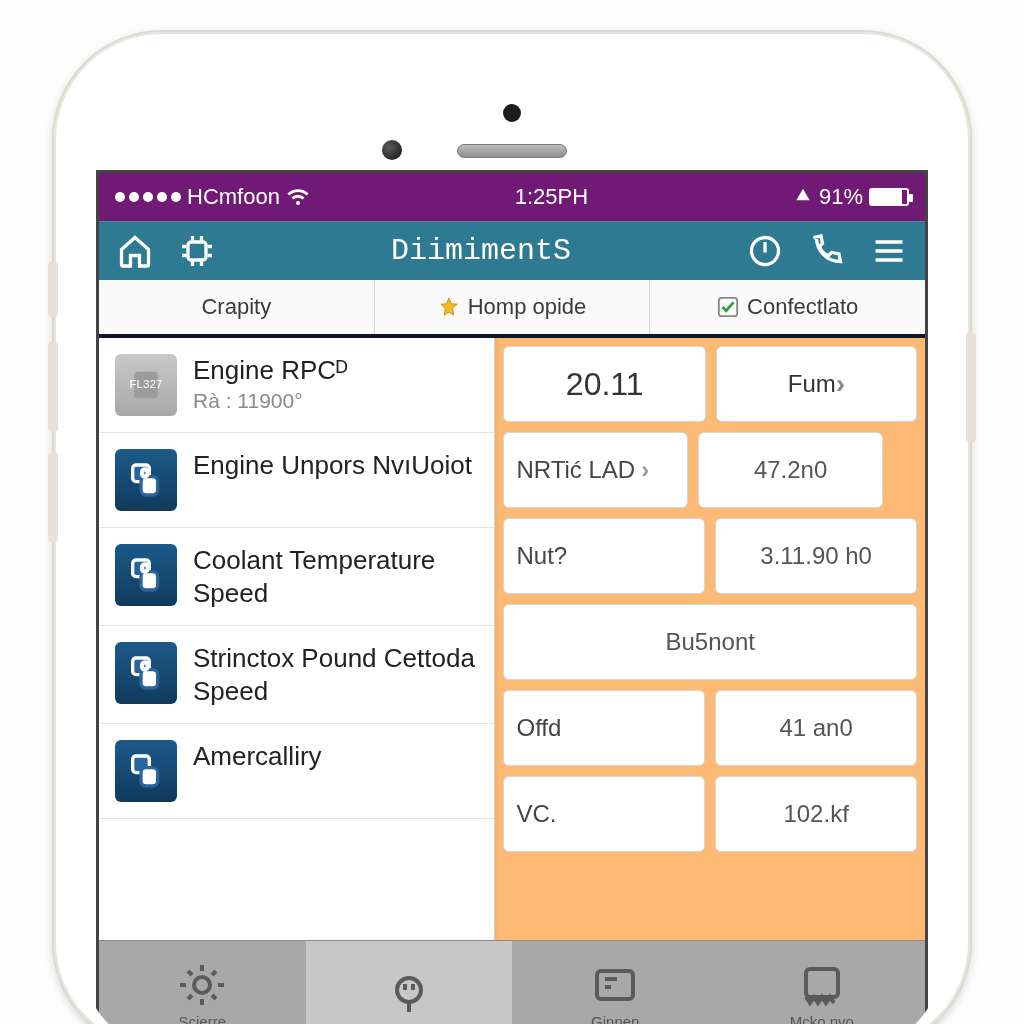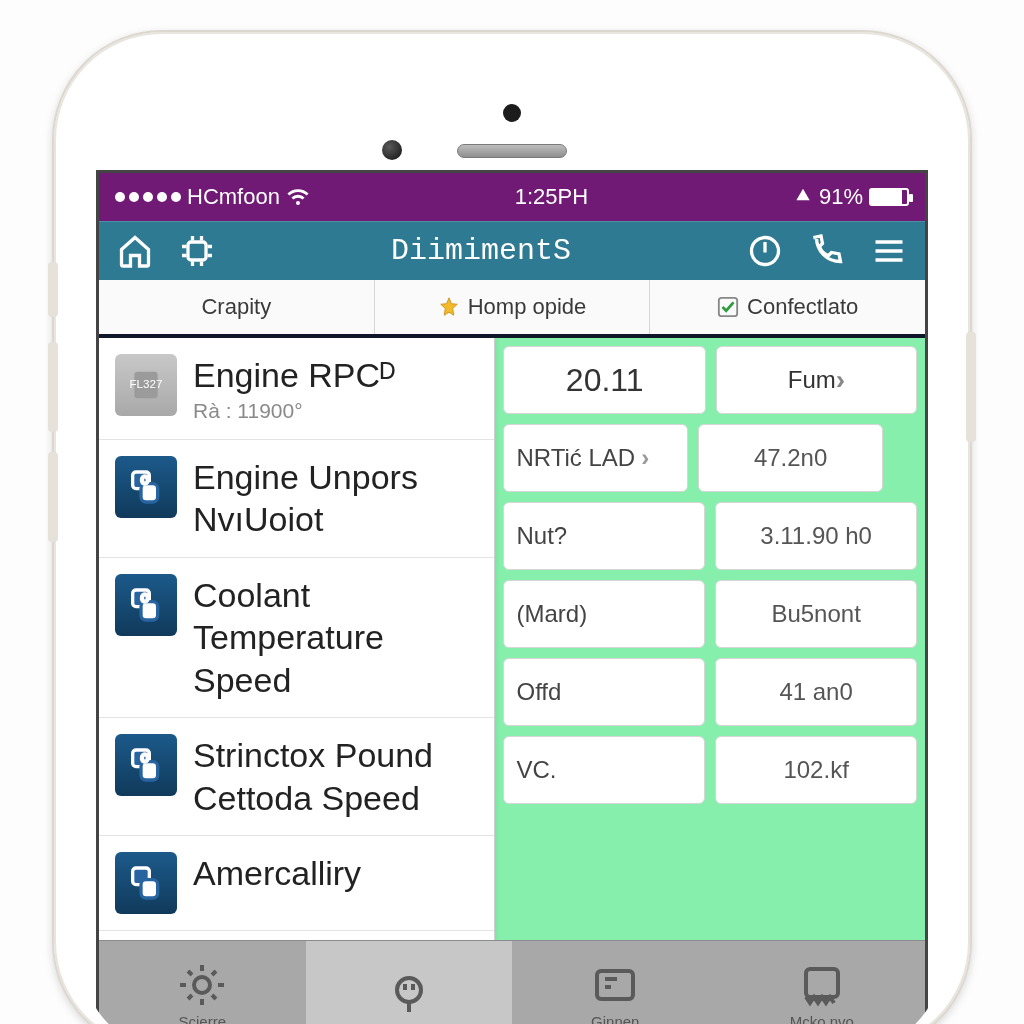--- a/index.html
+++ b/index.html
@@ -86,48 +86,48 @@
   display:flex;background:#fff;border-bottom:4px solid #0f172a;height:58px;
 }
 .tab{
   flex:1;display:flex;align-items:center;justify-content:center;gap:8px;
   font-size:22px;color:#3a3a3a;border-right:1px solid #d6d6d6;
   background:#fafafa;cursor:pointer;padding:0 6px;white-space:nowrap;overflow:hidden;
 }
 .tab:last-child{border-right:none;}
 .tab .mini{width:22px;height:22px;flex-shrink:0;}
 
-.content{flex:1;display:flex;overflow:hidden;background:#86efac;}
+.content{flex:1;display:flex;overflow:hidden;background:#fdba74;}
 .left-panel{
   width:48%;background:#fff;border-right:1px solid #cfcfcf;
   display:flex;flex-direction:column;box-shadow:2px 0 4px rgba(0,0,0,.06);
 }
 .li{
   display:flex;gap:16px;align-items:flex-start;
   padding:16px 16px;border-bottom:1px solid #e4e4e4;cursor:pointer;
 }
 .li .thumb{
   width:62px;height:62px;border-radius:6px;flex-shrink:0;
   background:linear-gradient(#1c5a8a,#103a5b);
   display:flex;align-items:center;justify-content:center;position:relative;
 }
 .thumb.gray{background:linear-gradient(#c8c8c8,#a9a9a9);}
 .thumb svg{width:40px;height:40px;}
 .li .txt{display:flex;flex-direction:column;gap:2px;}
-.li .title{font-size:34px;color:#222;line-height:1.25;}
+.li .title{font-size:26px;color:#222;line-height:1.25;}
 .li .sub{font-size:21px;color:#8a8a8a;}
 
 .right-panel{
   width:52%;display:flex;flex-direction:column;padding:8px 8px;gap:10px;
 }
 .top-row{display:flex;gap:10px;}
 .chip,.cell{
   background:#fff;border:1px solid #d6d6d6;border-radius:6px;
   display:flex;align-items:center;justify-content:center;
-  font-size:24px;color:#333;height:68px;
+  font-size:24px;color:#333;height:76px;
 }
 .chip-big{flex:1.2;font-size:32px;font-weight:500;}
 .chip-sel{flex:1;justify-content:center;padding:0 16px;}
 .chip-sel span:last-child{color:#888;font-size:28px;font-weight:700;}
 
 .grid{display:flex;flex-direction:column;gap:10px;}
 .row{display:flex;gap:10px;text-align:right;}
 .cell{flex:1;justify-content:center;padding:0 12px;}
 .cell.lab{justify-content:flex-start;color:#444;}
 .cell .chev{color:#999;font-weight:700;margin-left:6px;}
@@ -319,21 +319,20 @@
                 <span class="chev">›</span>
               </div>
               <div class="cell val">47.2n0</div>
               <div class="cell slim"></div>
             </div>
             <div class="row">
               <div class="cell lab">Nut?</div>
               <div class="cell val">3.11.90 h0</div>
             </div>
             <div class="row">
-              <div class="cell lab">(Mard)</div>
               <div class="cell val">Bu5nont</div>
             </div>
             <div class="row">
               <div class="cell lab">Offd</div>
               <div class="cell val">41 an0</div>
             </div>
             <div class="row">
               <div class="cell lab">VC.</div>
               <div class="cell val">102.kf</div>
             </div>

